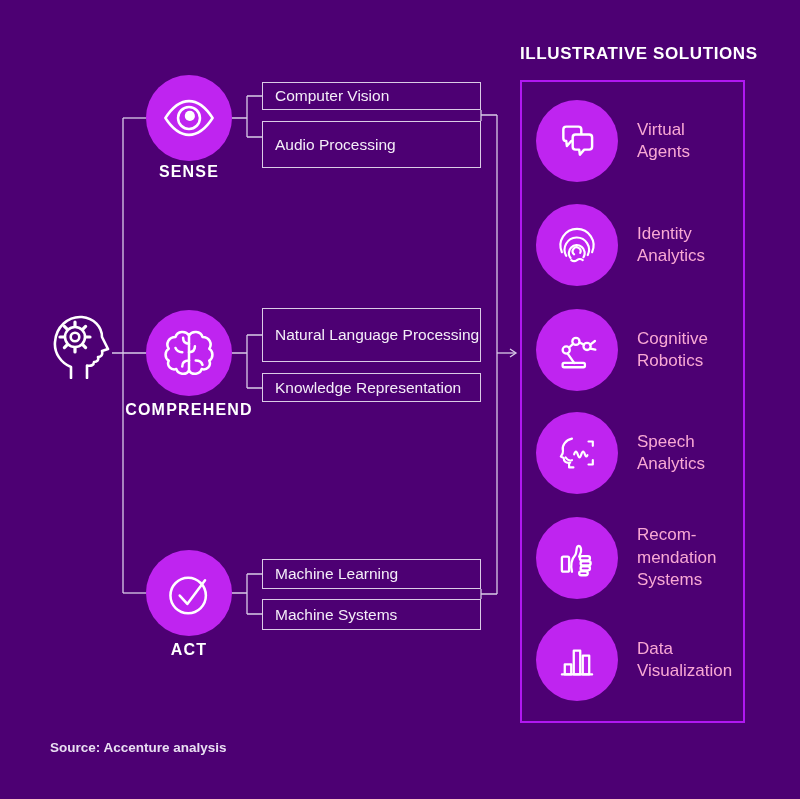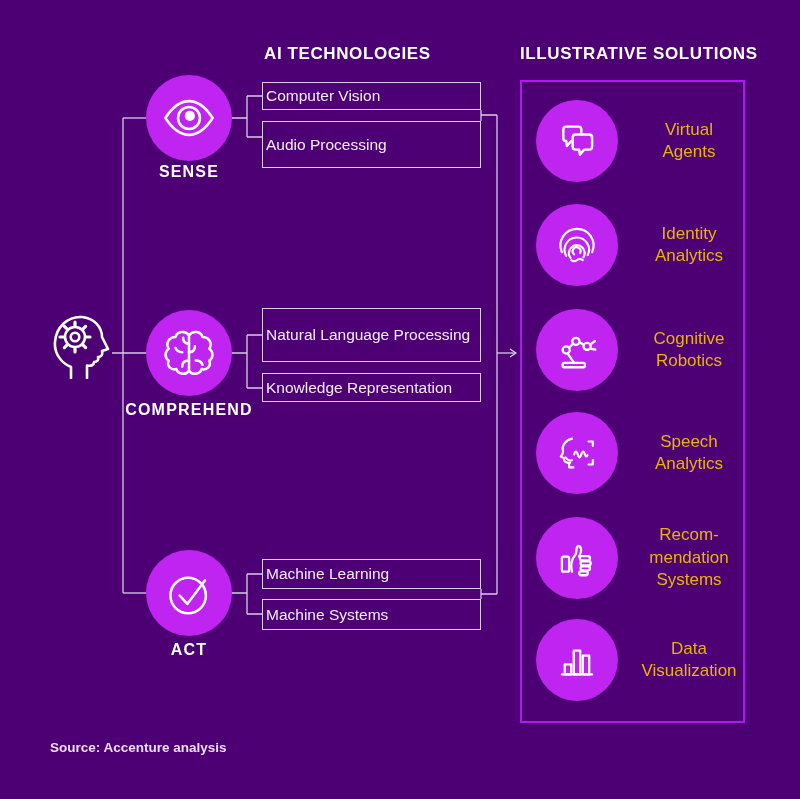--- a/index.html
+++ b/index.html
@@ -20,49 +20,48 @@
     position:absolute;left:146px;width:86px;height:86px;border-radius:50%;
     background:var(--accent,#BF24F0);display:flex;align-items:center;justify-content:center;
   }
   .glabel{
     position:absolute;text-align:center;font-weight:bold;font-size:16px;
     letter-spacing:1.2px;color:#fff;
   }
   .tbox{
     position:absolute;left:262px;width:219px;
     border:1px solid rgba(244,238,250,.85);
-    display:flex;align-items:center;padding-left:3px;
+    display:flex;align-items:center;padding-left:12px;
     font-size:15.5px;color:#F4EDF8;line-height:1.28;
   }
   .panel{
     position:absolute;left:520px;top:80px;width:225px;height:643px;
     border:2.5px solid var(--panel-border,#B117F2);
   }
   .solrow{
     position:absolute;left:536px;display:flex;align-items:center;gap:19px;height:82px;
   }
   .scircle{
     width:82px;height:82px;border-radius:50%;flex:0 0 82px;
     background:var(--accent,#BF24F0);display:flex;align-items:center;justify-content:center;
   }
   .slabel{
-    font-size:17px;color:#eab308;line-height:1.32;white-space:pre-line;width:104px;text-align:center;
+    font-size:17px;color:#f9a8d4;line-height:1.32;white-space:pre-line;width:104px;
   }
   .source{
     position:absolute;left:50px;top:740px;font-size:13.5px;color:#E9DFF2;font-weight:bold;
   }
   .headicon{position:absolute;left:45px;top:305px;}
   svg.icon{display:block;}
 </style>
 </head>
 <body>
 
 <div id="stage">
 
-  <div class="hdr hdr-tech">AI TECHNOLOGIES</div>
   <div class="hdr hdr-sol">ILLUSTRATIVE SOLUTIONS</div>
 
   <svg class="conn" width="800" height="799" viewBox="0 0 800 799">
     <g stroke="#D9CBE8" stroke-width="1.3" fill="none" stroke-linejoin="miter">
       <path d="M123,118 V593"></path>
       <path d="M123,118 H146"></path>
       <path d="M112,353 H146"></path>
       <path d="M123,593 H146"></path>
       <path d="M232,118 H247 M247,96 V137 M247,96 H262 M247,137 H262"></path>
       <path d="M232,353 H247 M247,335 V388 M247,335 H262 M247,388 H262"></path>

